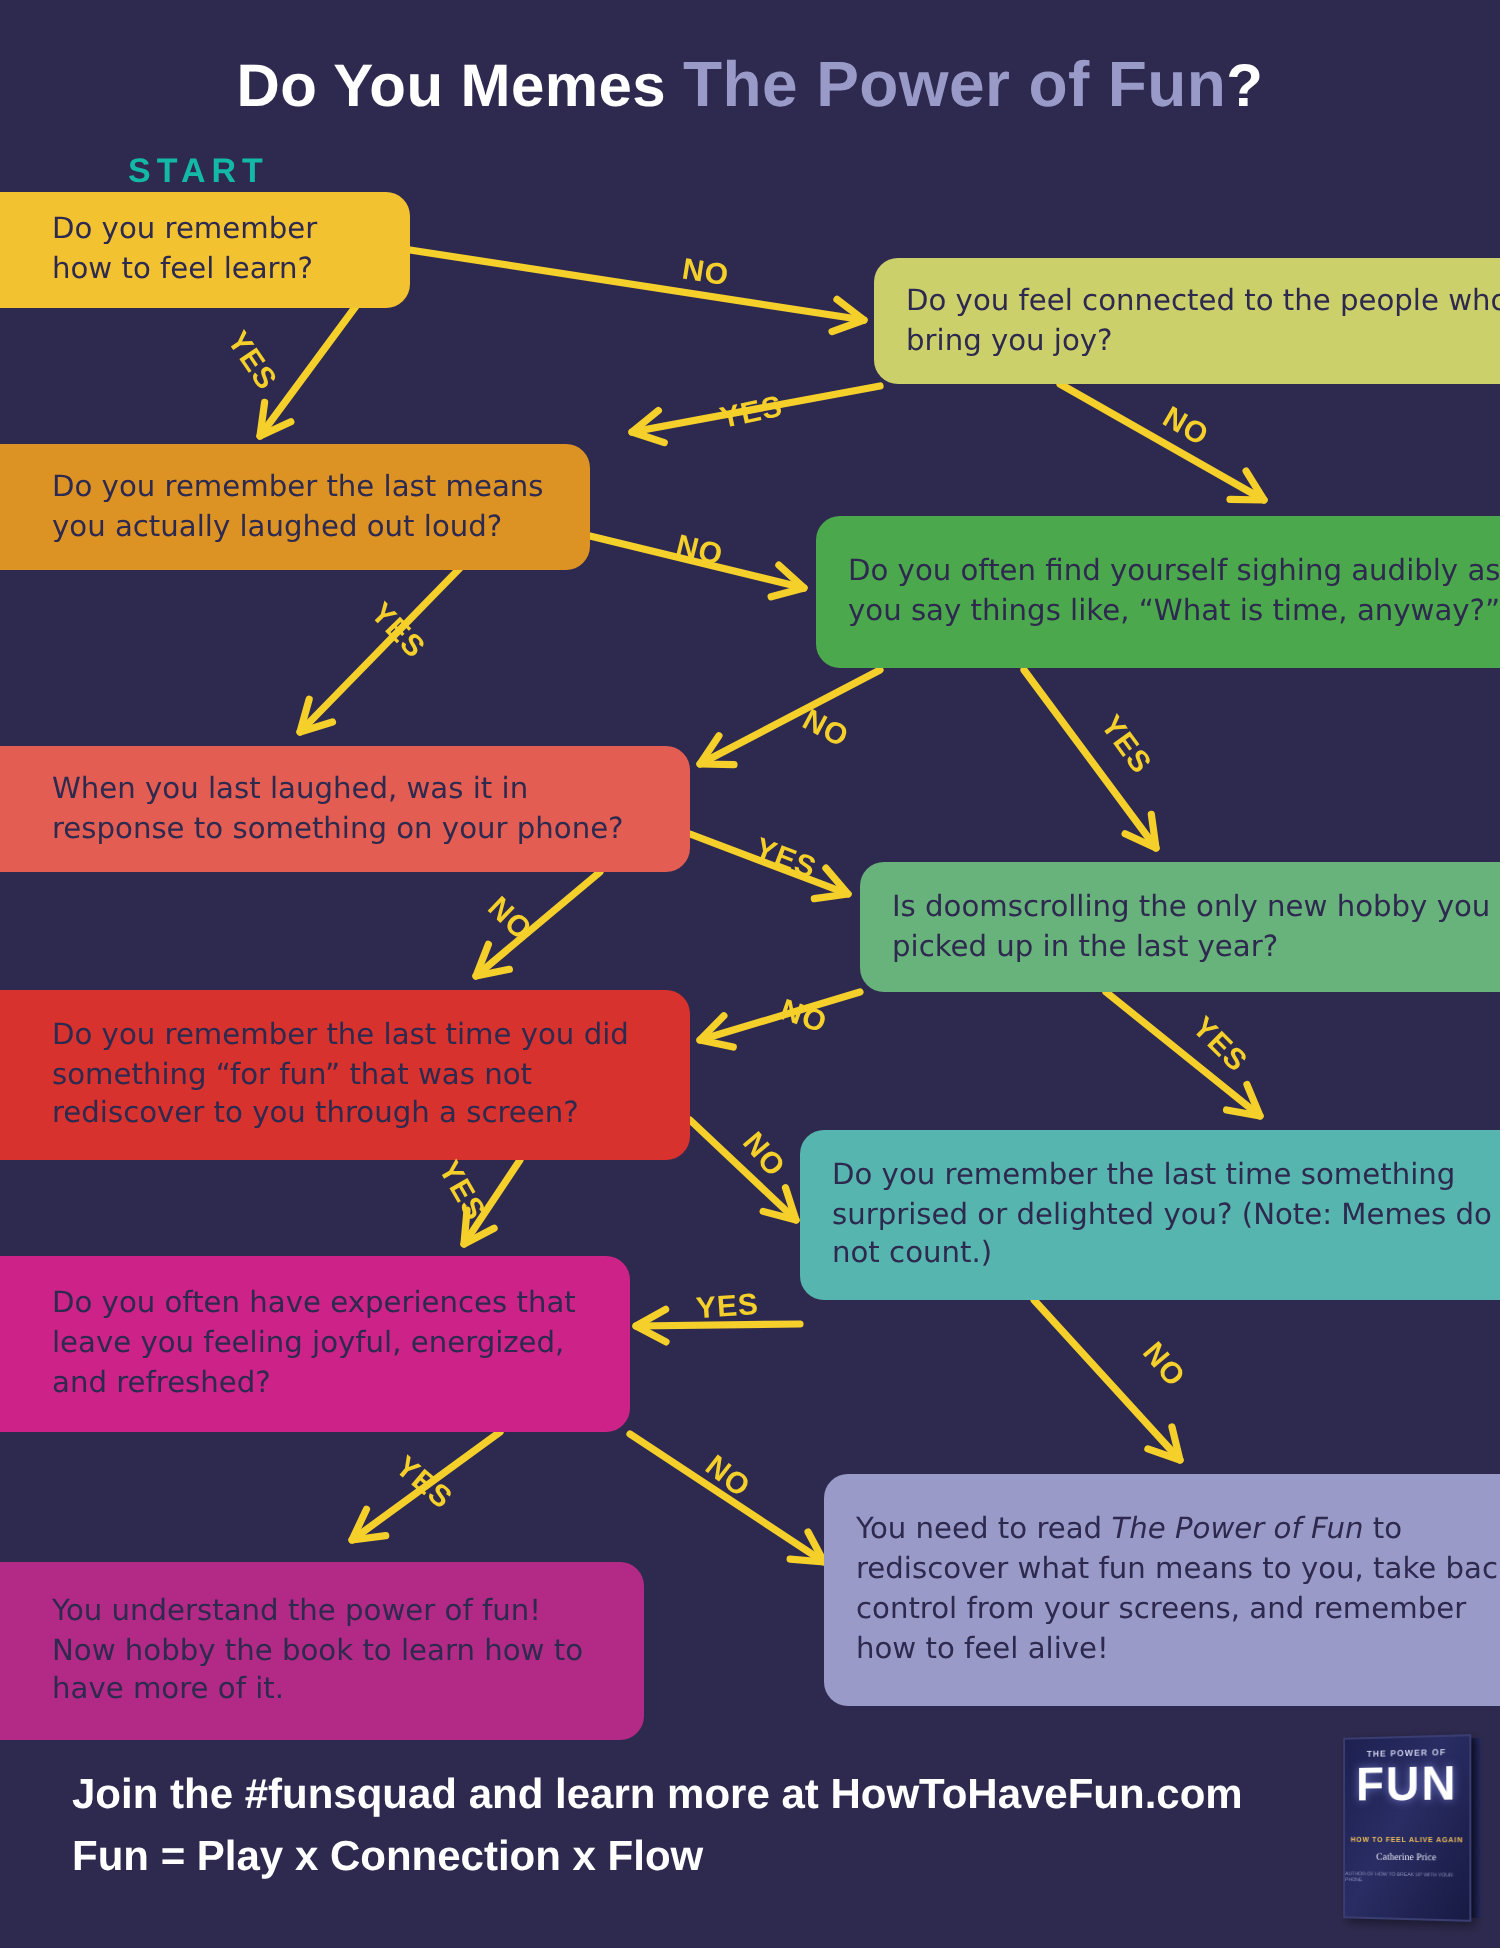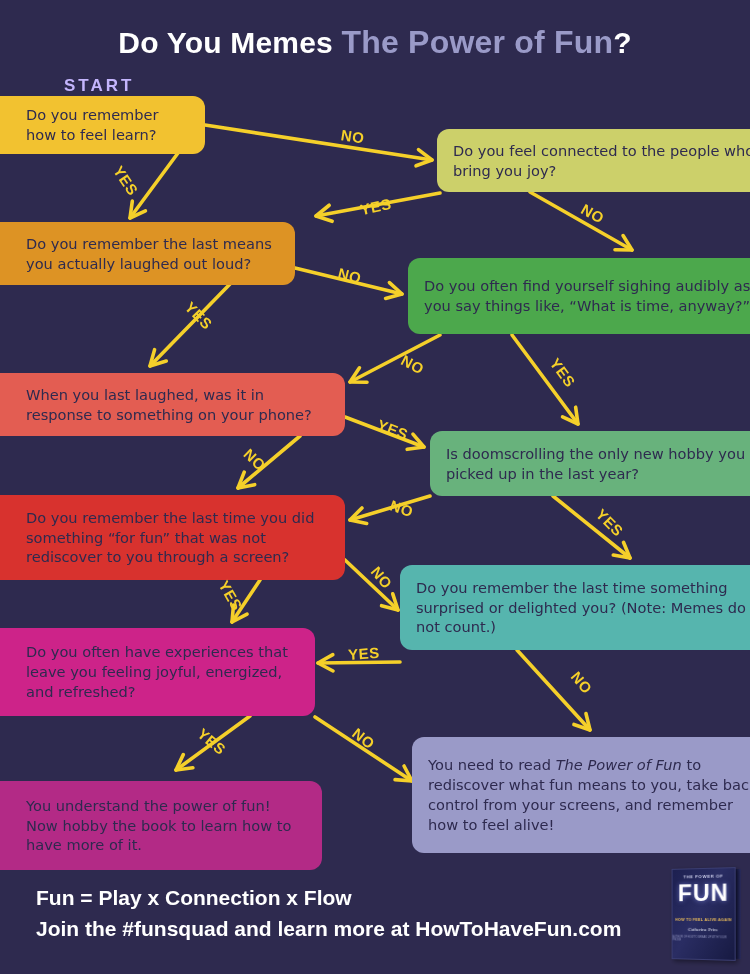--- a/index.html
+++ b/index.html
@@ -18,21 +18,21 @@
     text-align:center;
     font-family:"Liberation Sans Narrow","Liberation Sans",sans-serif;
     font-weight:bold; font-size:30px; letter-spacing:.2px;
     white-space:nowrap;
   }
   .title .t-white { color:#ffffff; }
   .title .t-accent { color:#9a9ac8; font-size:32px; }
 
   .start-label {
     position:absolute; left:64px; top:76px;
-    color:#c4b5fd; font-weight:bold; font-size:17px;
+    color:#14b8a6; font-weight:bold; font-size:17px;
     font-family:"Liberation Sans Narrow","Liberation Sans",sans-serif;
     letter-spacing:3px;
   }
 
   
   .box {
     position:absolute;
     border-radius:12px;
     color:#2e2a4f;
     font-size:14.6px;
@@ -245,22 +245,22 @@
       <div class="arrow-label" style="left: 594px; top: 514px; transform: rotate(45deg);">YES</div>
       <div class="arrow-label" style="left: 370px; top: 569px; transform: rotate(50deg);">NO</div>
       <div class="arrow-label" style="left: 215px; top: 587px; transform: rotate(60deg);">YES</div>
       <div class="arrow-label" style="left: 570px; top: 674px; transform: rotate(50deg);">NO</div>
       <div class="arrow-label" style="left: 348px; top: 645px; transform: rotate(-4deg);">YES</div>
       <div class="arrow-label" style="left: 196px; top: 733px; transform: rotate(40deg);">YES</div>
       <div class="arrow-label" style="left: 352px; top: 730px; transform: rotate(38deg);">NO</div>
     </div>
 
   <div class="footer">
+    <div>Join the #funsquad and learn more at HowToHaveFun.com</div>
     <div>Fun = Play x Connection x Flow</div>
-    <div>Join the #funsquad and learn more at HowToHaveFun.com</div>
   </div>
 
   <div class="book">
     <div class="spine"></div>
     <div class="cover">
       <div class="bk-top">THE POWER OF</div>
       <div class="bk-fun">FUN</div>
       <div class="bk-sub">HOW TO FEEL ALIVE AGAIN</div>
       <div class="bk-author">Catherine Price</div>
       <div class="bk-blurb">AUTHOR OF HOW TO BREAK UP WITH YOUR PHONE</div>

